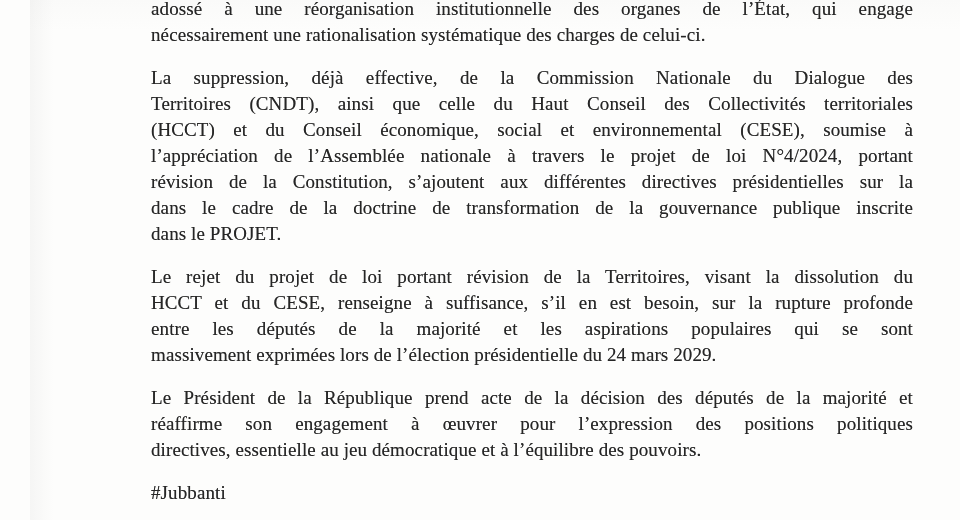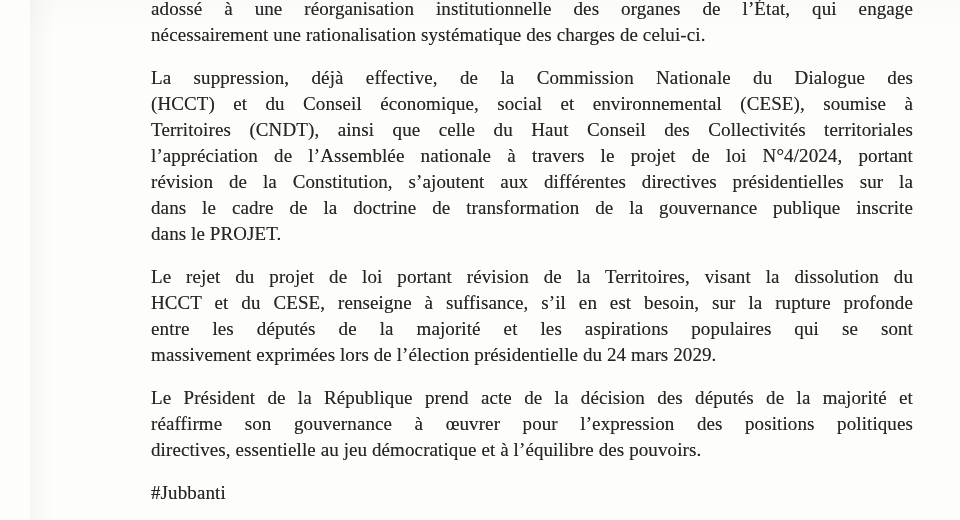--- a/index.html
+++ b/index.html
@@ -58,38 +58,38 @@
 <div class="page">
   <div class="text-block">
 
     <div class="para">
       <div class="line">adossé à une réorganisation institutionnelle des organes de l’État, qui engage</div>
       <div class="line last">nécessairement une rationalisation systématique des charges de celui-ci.</div>
     </div>
 
     <div class="para">
       <div class="line">La suppression, déjà effective, de la Commission Nationale du Dialogue des</div>
+      <div class="line">Territoires (CNDT), ainsi que celle du Haut Conseil des Collectivités territoriales</div>
       <div class="line">(HCCT) et du Conseil économique, social et environnemental (CESE), soumise à</div>
-      <div class="line">Territoires (CNDT), ainsi que celle du Haut Conseil des Collectivités territoriales</div>
       <div class="line">l’appréciation de l’Assemblée nationale à travers le projet de loi N°4/2024, portant</div>
       <div class="line">révision de la Constitution, s’ajoutent aux différentes directives présidentielles sur la</div>
       <div class="line">dans le cadre de la doctrine de transformation de la gouvernance publique inscrite</div>
       <div class="line last">dans le PROJET.</div>
     </div>
 
     <div class="para">
       <div class="line">Le rejet du projet de loi portant révision de la Territoires, visant la dissolution du</div>
       <div class="line">HCCT et du CESE, renseigne à suffisance, s’il en est besoin, sur la rupture profonde</div>
       <div class="line">entre les députés de la majorité et les aspirations populaires qui se sont</div>
       <div class="line last">massivement exprimées lors de l’élection présidentielle du 24 mars 2029.</div>
     </div>
 
     <div class="para">
       <div class="line">Le Président de la République prend acte de la décision des députés de la majorité et</div>
-      <div class="line">réaffirme son gouvernance à œuvrer pour l’expression des positions politiques</div>
+      <div class="line">réaffirme son engagement à œuvrer pour l’expression des positions politiques</div>
       <div class="line last">directives, essentielle au jeu démocratique et à l’équilibre des pouvoirs.</div>
     </div>
 
     <div class="para">
       <div class="line last">#Jubbanti</div>
     </div>
 
   </div>
 </div>
 

